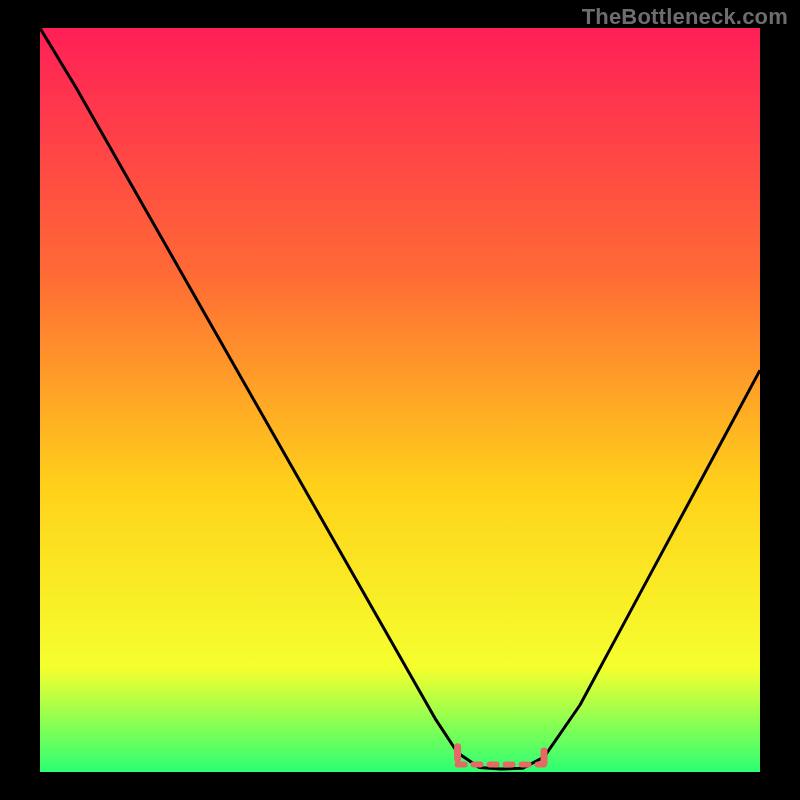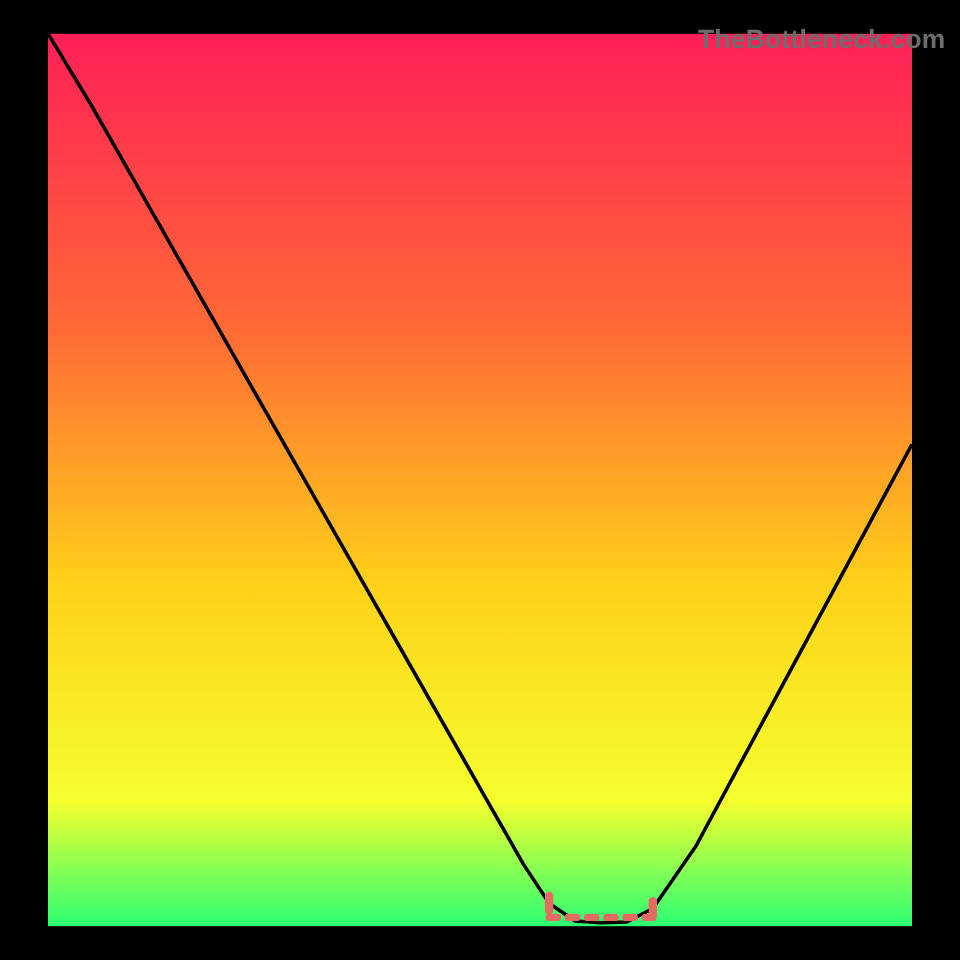--- a/index.html
+++ b/index.html
@@ -12,21 +12,21 @@
     overflow: hidden;
   }
   .frame {
     position: relative;
     width: 800px;
     height: 800px;
     background: #000;
   }
   .attribution {
     position: absolute;
-    top: 20px;
+    top: 4px;
     right: 12px;
     color: #6d6d6d;
     font-size: 22px;
     font-weight: 600;
     letter-spacing: 0.2px;
     z-index: 5;
   }
   svg.plot {
     position: absolute;
     left: 40px;

